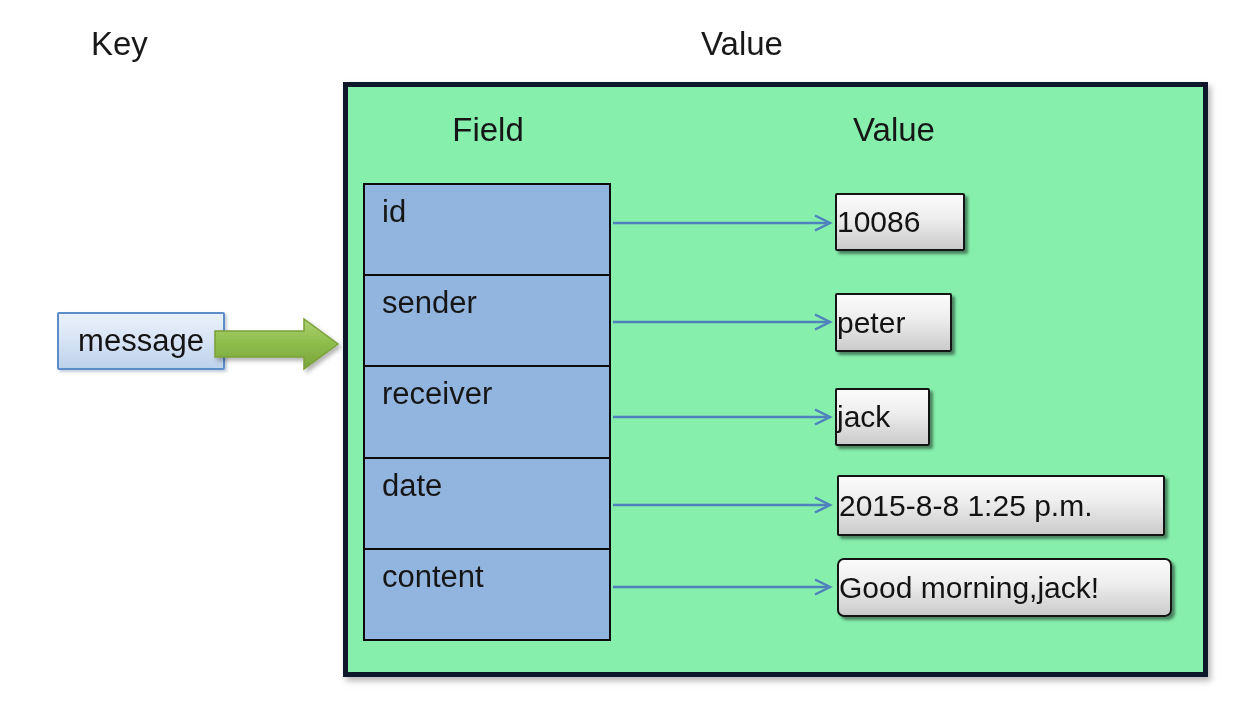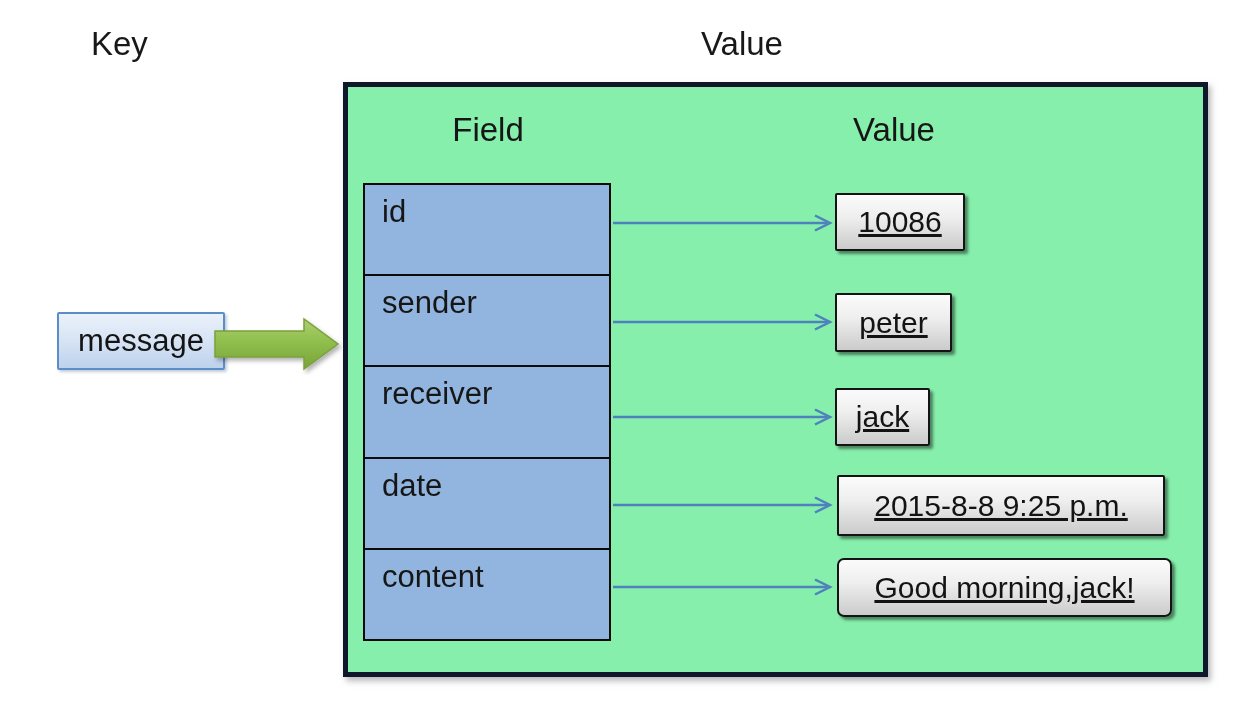--- a/index.html
+++ b/index.html
@@ -84,26 +84,25 @@
   .frow:last-child { border-bottom: none; }
 
   .connectors { position: absolute; left: 265px; top: 0; }
 
   .vbox {
     position: absolute;
     background: linear-gradient(180deg, #fbfbfb 0%, #eeeeee 42%, #cbcbcb 100%);
     border: 2px solid #141414;
     border-radius: 2px;
     box-shadow: 3px 3px 3px rgba(0,0,0,0.45);
-    display: flex; align-items: center; justify-content: center;
+    display: flex; align-items: center; justify-content: flex-start;
     font-size: 30px;
     color: #131313;
     white-space: nowrap;
     overflow: hidden;
-    text-decoration: underline;
   }
   .vbox.v0 { left: 487px; top: 106px; width: 130px; height: 58px; }
   .vbox.v1 { left: 487px; top: 206px; width: 117px; height: 59px; }
   .vbox.v2 { left: 487px; top: 301px; width:  95px; height: 58px; }
   .vbox.v3 { left: 489px; top: 388px; width: 328px; height: 61px; }
   .vbox.v4 { left: 489px; top: 471px; width: 335px; height: 59px; border-radius: 7px; }
 </style>
 </head>
 <body>
 
@@ -161,20 +160,20 @@
     <div class="vbox v0">
       <span>10086</span>
     </div>
     <div class="vbox v1">
       <span>peter</span>
     </div>
     <div class="vbox v2">
       <span>jack</span>
     </div>
     <div class="vbox v3">
-      <span>2015-8-8 9:25 p.m.</span>
+      <span>2015-8-8 1:25 p.m.</span>
     </div>
     <div class="vbox v4">
       <span>Good morning,jack!</span>
     </div>
 
   </div>
 </div>
 
 </body></html>

